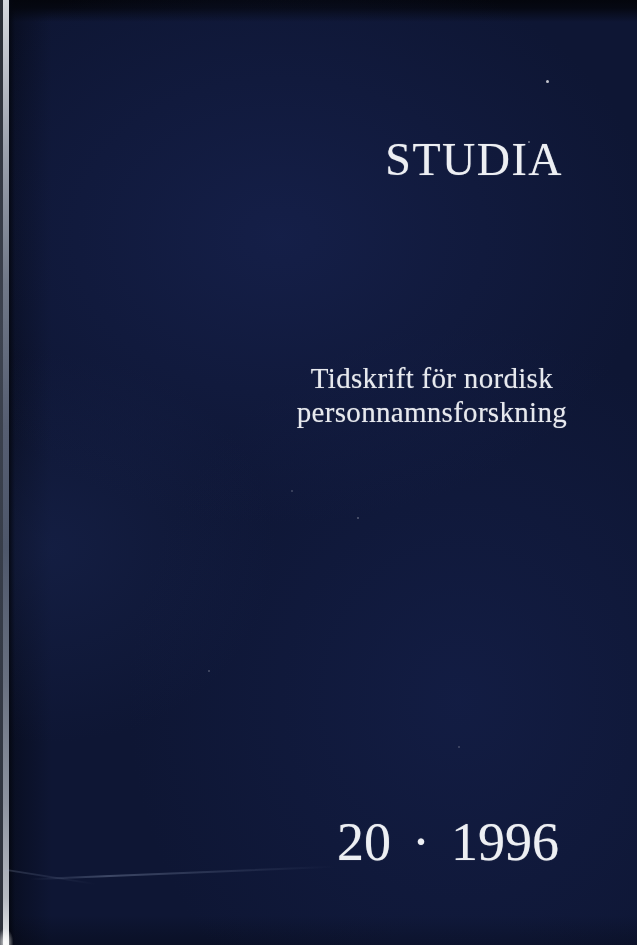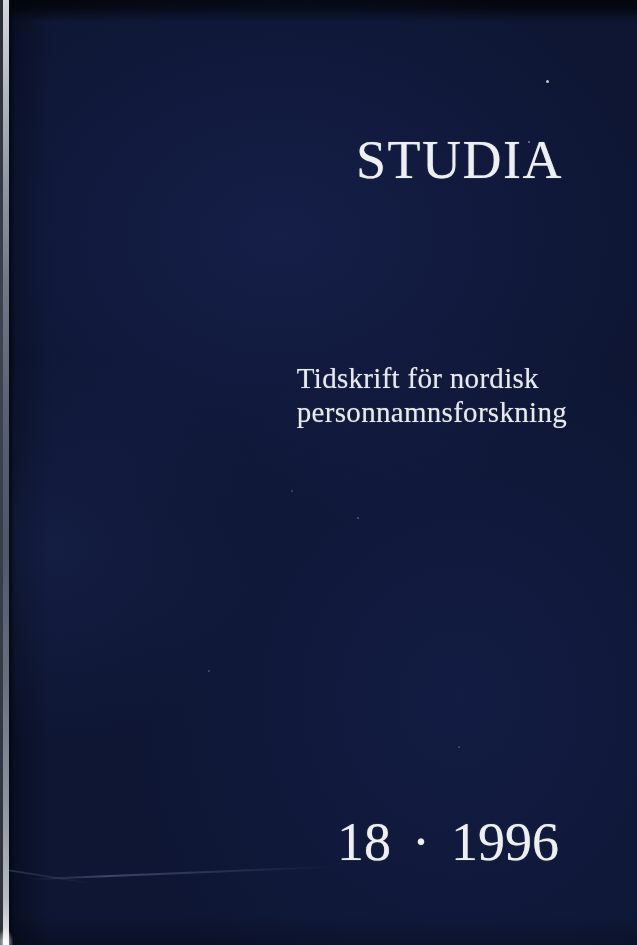--- a/index.html
+++ b/index.html
@@ -61,29 +61,29 @@
   .speck.s3 { left: 357px; top: 517px; width: 2px; height: 2px; opacity: 0.30; }
   .speck.s4 { left: 291px; top: 490px; width: 2px; height: 2px; opacity: 0.22; }
   .speck.s5 { left: 208px; top: 670px; width: 2px; height: 2px; opacity: 0.25; }
   .speck.s6 { left: 458px; top: 746px; width: 2px; height: 2px; opacity: 0.22; }
 
   
   .title-block {
     position: absolute; top: 131px; right: 74px;
     text-align: right;
     color: #edeff3;
-    font-size: 54px;
+    font-size: 46px;
     line-height: 58px;
     letter-spacing: 1.5px;
     text-shadow: 0 0 1px rgba(237,239,243,0.55);
     white-space: nowrap;
   }
   .subtitle-block {
     position: absolute; top: 361px; right: 70px;
-    text-align: left;
+    text-align: center;
     color: #e7e9ee;
     font-size: 29px;
     line-height: 34px;
     letter-spacing: 0.3px;
     text-shadow: 0 0 1px rgba(231,233,238,0.5);
     white-space: nowrap;
   }
   .issue-block {
     position: absolute; top: 812px; right: 78px;
     color: #edeff3;
@@ -116,16 +116,16 @@
   <div class="title-block">
     <div>STUDIA</div>
   </div>
 
   <div class="subtitle-block">
     <div>Tidskrift för nordisk</div>
     <div>personnamnsforskning</div>
   </div>
 
   <div class="issue-block">
-    <span>18</span><span class="issue-separator">·</span><span>1996</span>
+    <span>20</span><span class="issue-separator">·</span><span>1996</span>
   </div>
 
 </div>
 
 </body></html>

